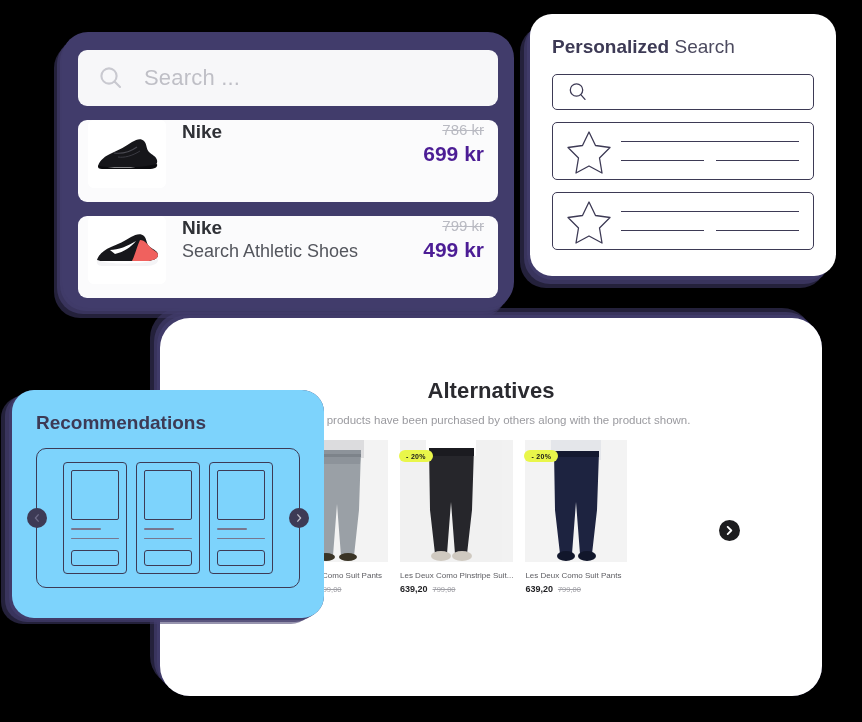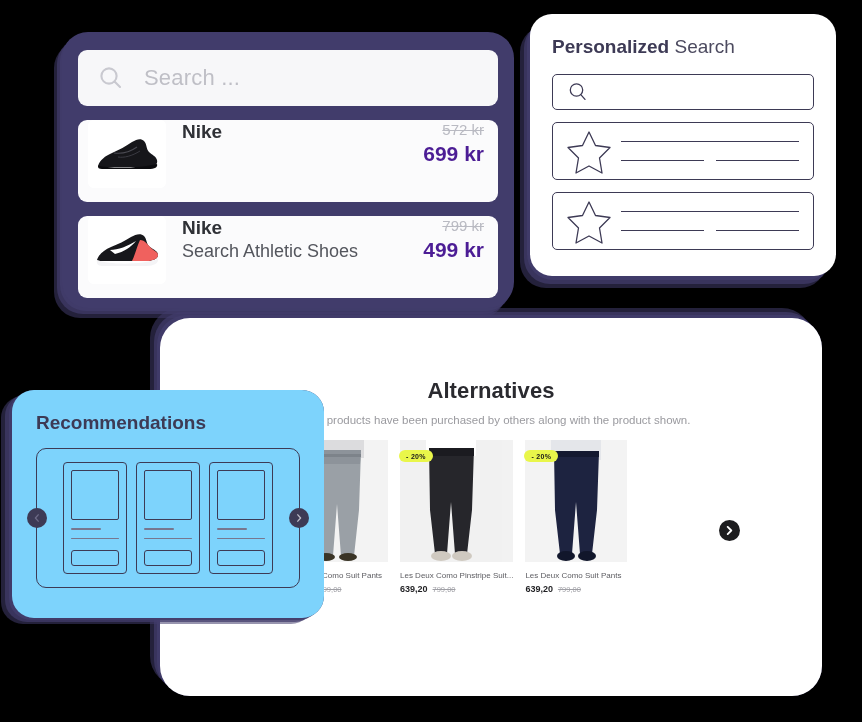--- a/index.html
+++ b/index.html
@@ -530,21 +530,21 @@
             <path d="M10 46 C12 40 17 36 24 33 C31 30 38 26 44 22 C49 19 53 18 56 21 C59 24 58 29 61 32 C64 35 68 36 69 40 C70 44 67 47 61 47 L14 47 C11 47 9.5 47 10 46 Z" fill="#16161a"></path>
             <path d="M10 45.5 C20 48.5 52 48.5 69 44 C70 47 67 49 60 49 L14 49 C11 49 9.5 48 10 45.5 Z" fill="#0b0b0e"></path>
             <path d="M26 33 C33 34 42 32 49 27" fill="none" stroke="#4a4a52" stroke-width="1.1"></path>
             <path d="M30 37 C36 38 44 36 52 31" fill="none" stroke="#3a3a42" stroke-width="1"></path>
           </svg>
         </div>
         <div class="prod-info">
           <div class="prod-brand">Nike</div>
         </div>
         <div class="prod-prices">
-          <div class="price-old">572 kr</div>
+          <div class="price-old">786 kr</div>
           <div class="price-new">699 kr</div>
         </div>
       </div>
 
       <div class="prod-row">
         <div class="prod-thumb">
           <svg class="shoe" viewBox="0 0 78 68">
             <rect width="78" height="68" fill="#ffffff"></rect>
             <path d="M9 44 C11 38 16 34 23 31 C30 28 37 25 43 21 C48 18 53 17 56 20 C59 23 58 28 62 31 C66 34 70 35 70 39 C70 42 67 44 61 45 L13 45 C10 45 8.5 45 9 44 Z" fill="#17171b"></path>
             <path d="M52 24 C57 24 60 29 63 32 C66 35 70 36 70 39 C70 42 67 44 61 45 L44 45 C47 39 49 30 52 24 Z" fill="#f0615e"></path>

